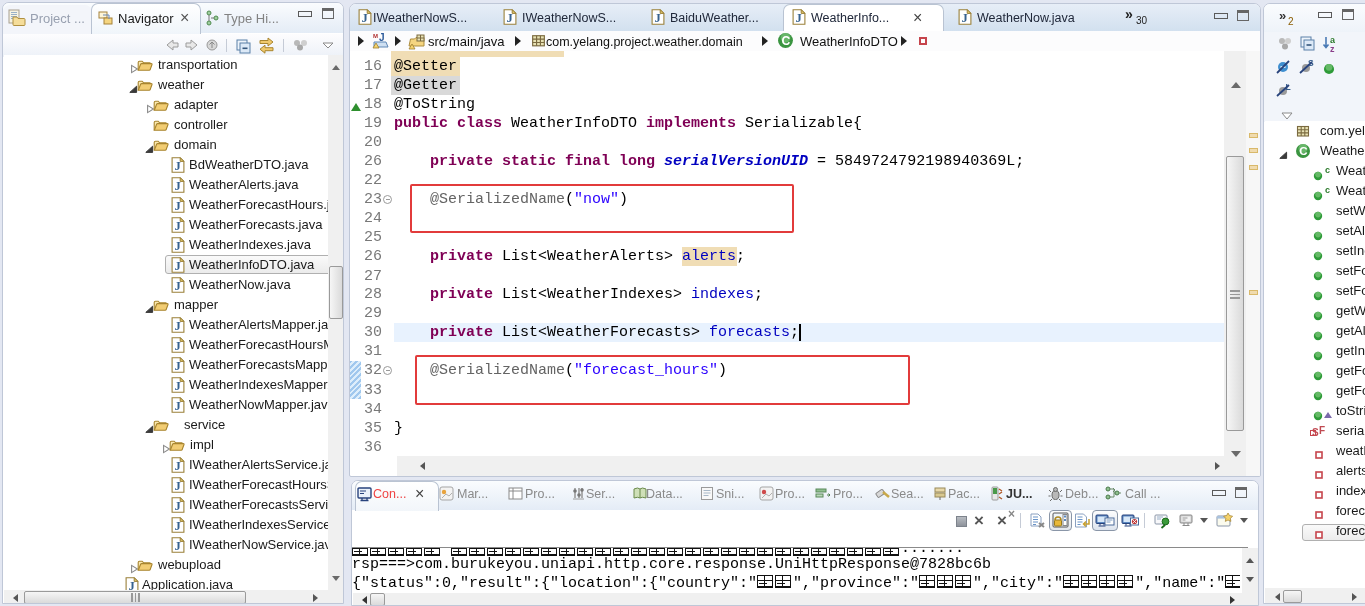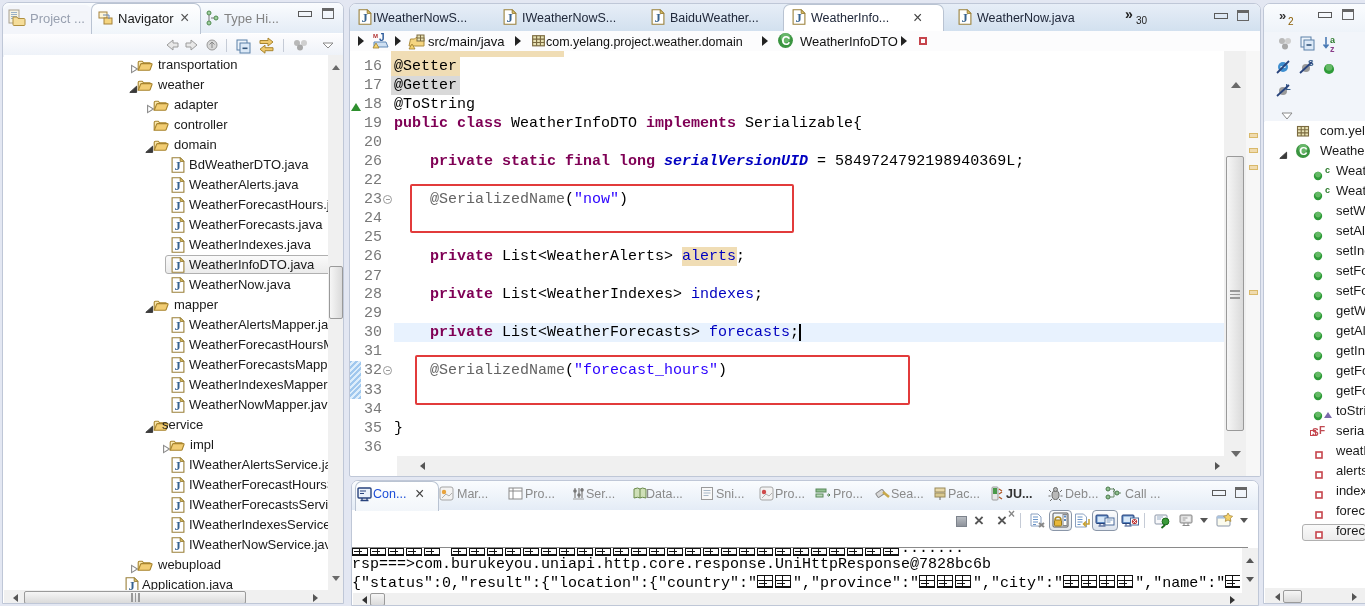--- a/index.html
+++ b/index.html
@@ -252,21 +252,21 @@
           </svg></s>
         <s class="lb" style="left:185px">WeatherNowMapper.java</s>
       </div>
     <div class="trow" style="top:360px">
         <s style="left:140px;top:5px"><svg width="10" height="10">
             <use href="#ae"></use>
           </svg></s>
         <s class="ico" style="left:149px"><svg width="16" height="16">
             <use href="#fold"></use>
           </svg></s>
-        <s class="lb" style="left:158px">service</s>
+        <s class="lb" style="left:180px">service</s>
       </div>
     <div class="trow" style="top:380px">
         <s style="left:157px;top:5px"><svg width="10" height="10">
             <use href="#ac"></use>
           </svg></s>
         <s class="ico" style="left:165px"><svg width="16" height="16">
             <use href="#fold"></use>
           </svg></s>
         <s class="lb" style="left:186px">impl</s>
       </div>
@@ -459,21 +459,21 @@
 
 <div class="panel" id="consolepanel" style="left:351px; top:480px; width:908px; height:126px; overflow:hidden; border-radius:7px 7px 0 0;">
   <div class="abs" style="left:0;top:0;width:100%;height:29px;background:linear-gradient(180deg,#fafcfe,#e4ecf6);"></div>
   <div class="abs" style="left:3px;top:0px;width:84px;height:30px;background:linear-gradient(180deg,#ffffff,#f2f6fa);border:1px solid #b9c3d2;border-bottom:none;border-radius:7px 7px 0 0;"></div>
   <div class="abs" id="contabs">
     <s class="ico" style="left:5px;top:5px"><svg width="16" height="16" viewBox="0 0 16 16">
           <rect x="1" y="2" width="13" height="10" rx="1" fill="#eaf1fa" stroke="#28437c" stroke-width="1.4"></rect>
           <path d="M3,5 h6 M3,7.5 h4" stroke="#28437c"></path>
           <path d="M5,12 v2 M10,12 v2 M3.5,14.5 h8" stroke="#28437c" stroke-width="1.3"></path>
         </svg></s>
-    <s class="ctab" style="left:21px;color:#1d4ed8;">Con...</s>
+    <s class="ctab" style="left:21px;color:#ef4444;">Con...</s>
     <s style="left:63px;top:4px;font-size:16px;color:#444;">×</s>
     <s class="ico" style="left:87px;top:5px"><svg width="15" height="15" viewBox="0 0 15 15">
           <rect x="1" y="1" width="13" height="13" rx="2" fill="#f3f3f3" stroke="#a5a5a5"></rect>
           <circle cx="5" cy="6" r="2.2" fill="#e8a33d"></circle>
           <path d="M3,12 l4-4 l3,2 l3-3" stroke="#b0b0b0" fill="none"></path>
         </svg></s>
       <s class="ctab" style="left:105px">Mar...</s>
     <s class="ico" style="left:156px;top:5px"><svg width="15" height="15" viewBox="0 0 15 15">
           <rect x="1" y="2" width="13" height="11" fill="#fff" stroke="#8a8a8a"></rect>
           <path d="M1,5 h13 M5,2 v11" stroke="#8a8a8a"></path>

